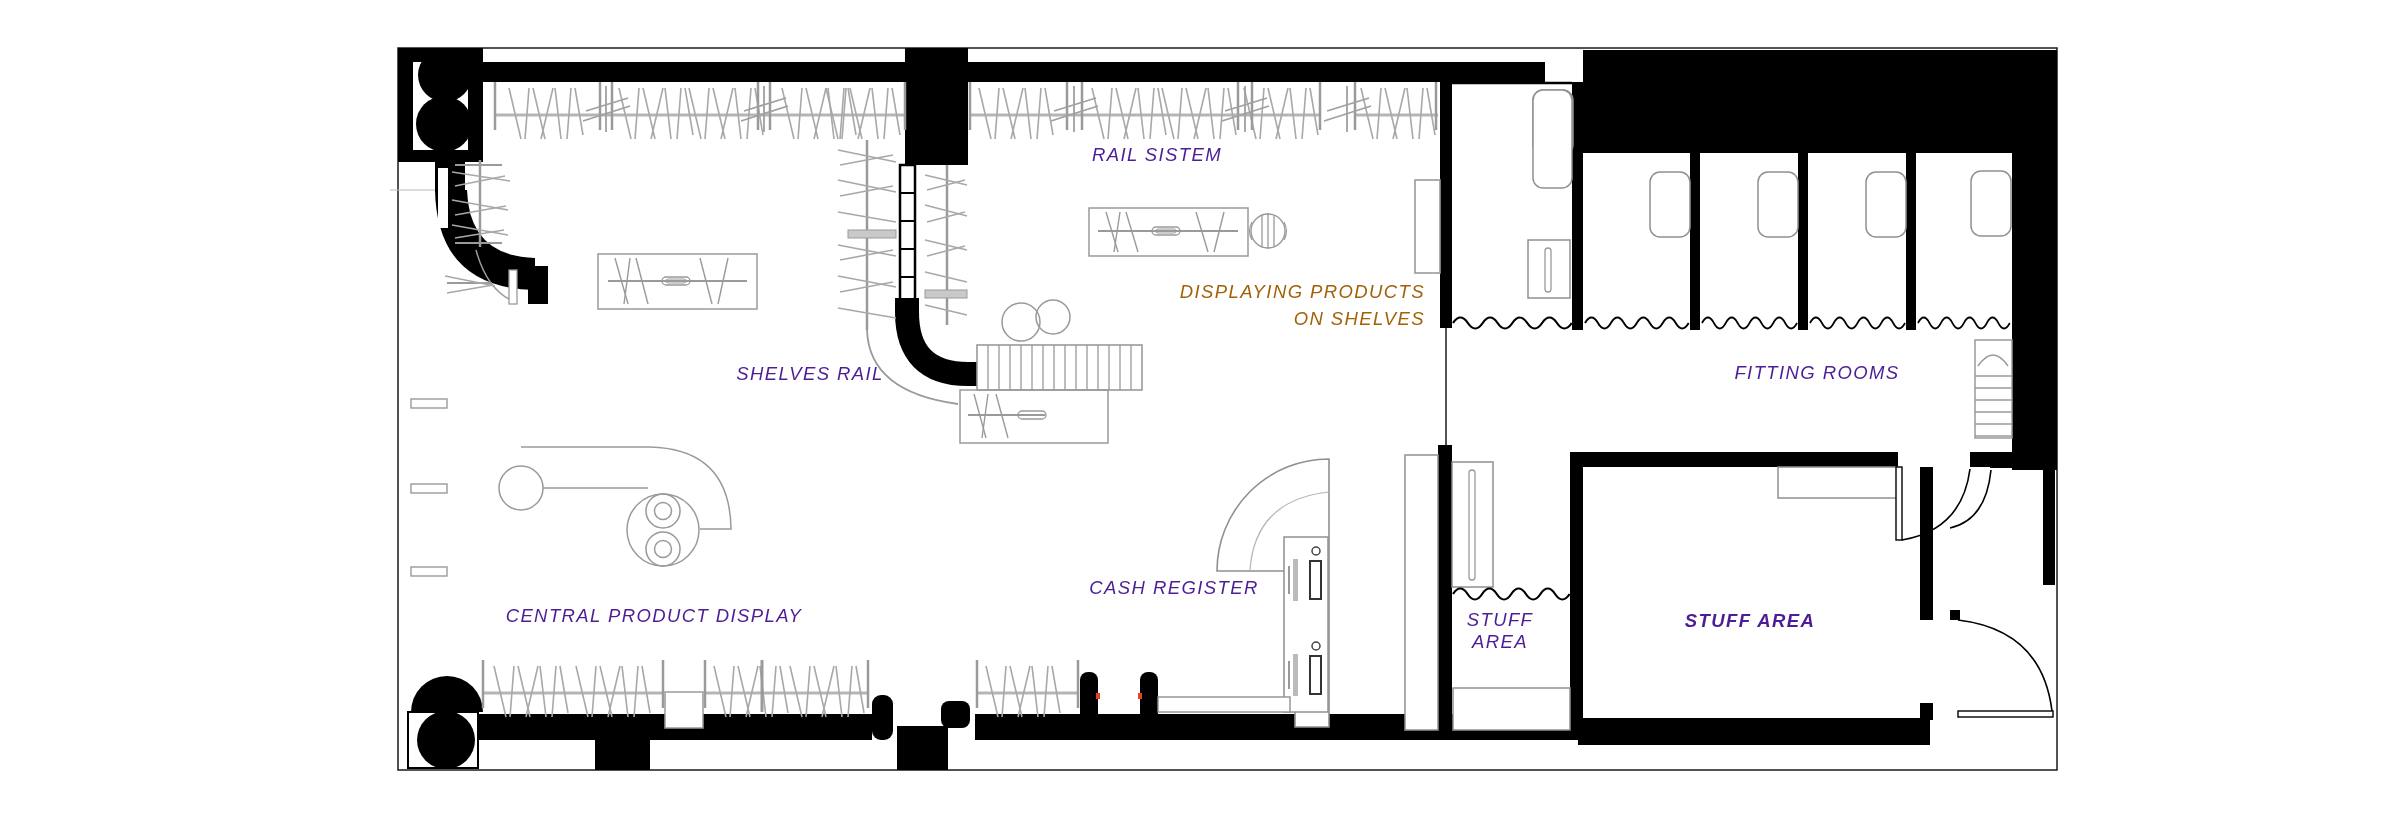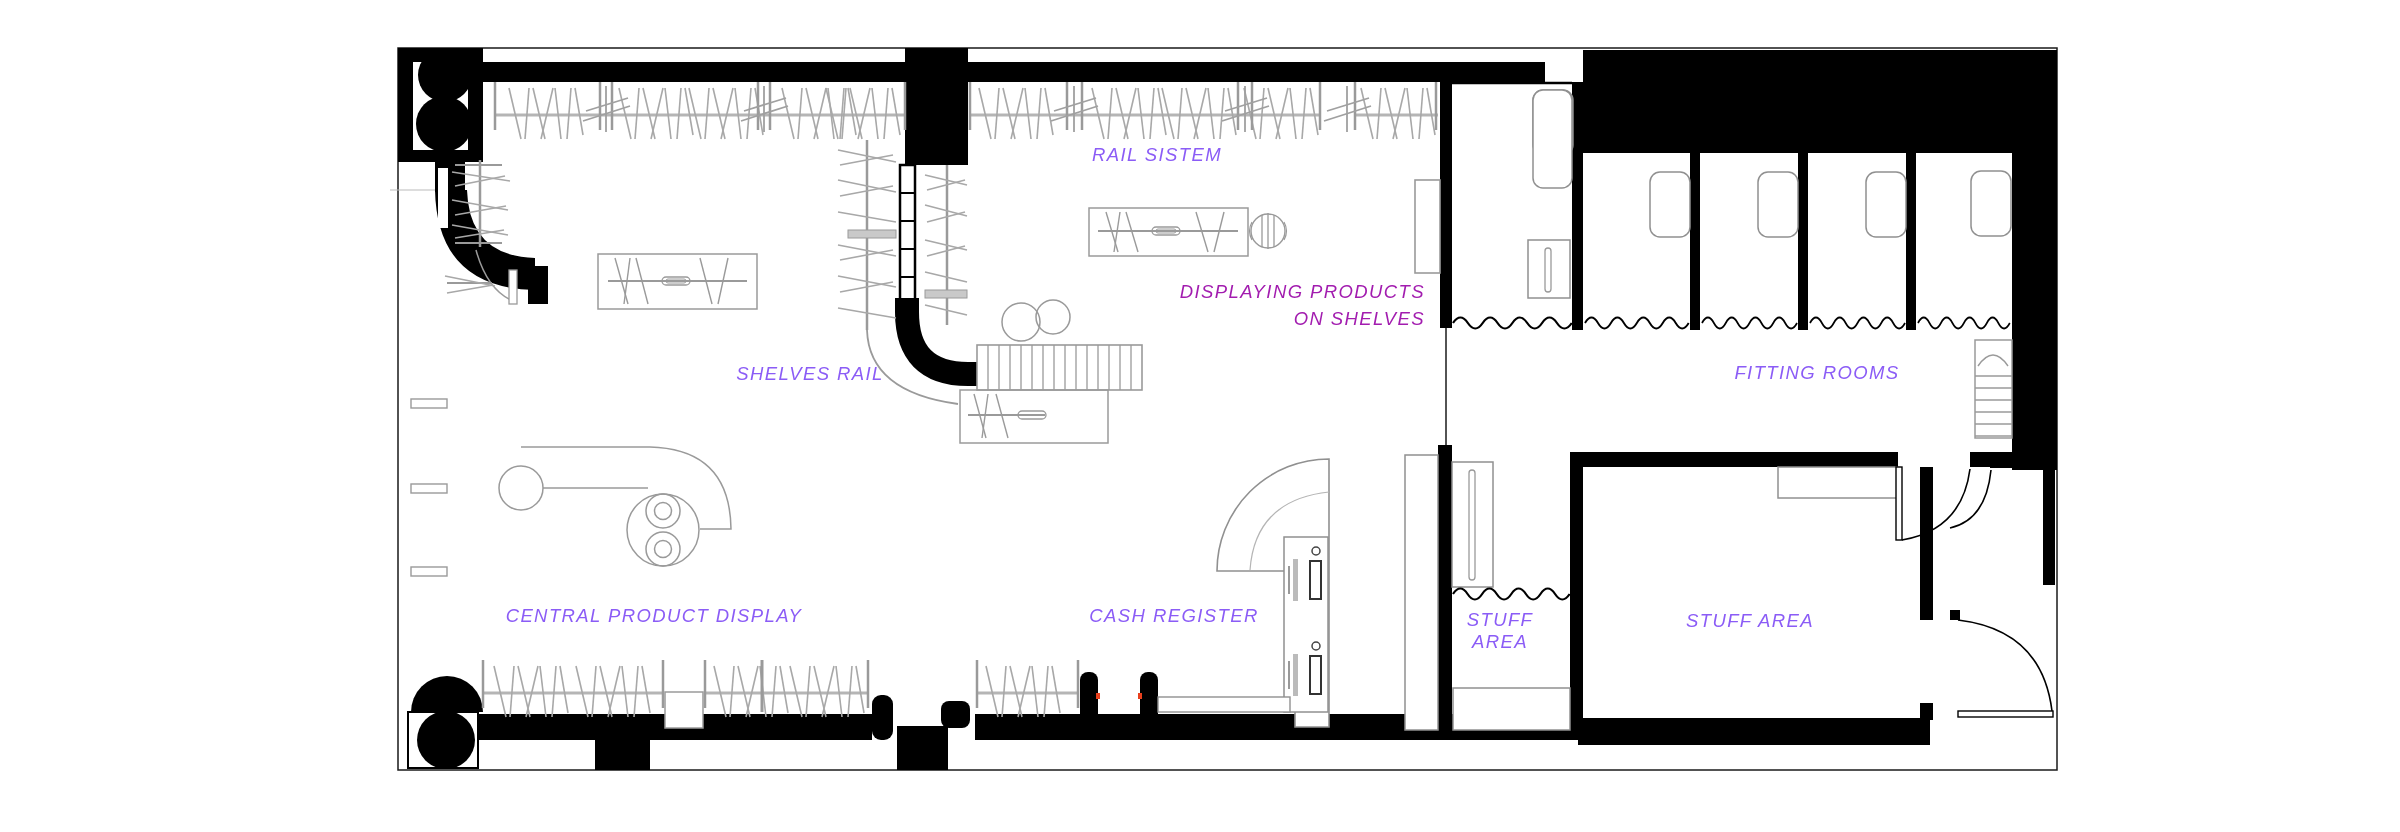--- a/index.html
+++ b/index.html
@@ -1,22 +1,22 @@
 <!DOCTYPE html>
 <html><head>
 <meta charset="utf-8">
 <style>
   html,body{margin:0;padding:0;background:#ffffff;}
   .canvas{position:relative;width:2400px;height:832px;background:#ffffff;overflow:hidden;
           font-family:"Liberation Sans",sans-serif;}
   .canvas svg{position:absolute;left:0;top:0;}
   .lbl{position:absolute;font-style:italic;font-weight:300;font-size:18.5px;letter-spacing:1.4px;
-       color:#8b5cf6;white-space:nowrap;transform:translate(-50%,-50%);}
+       color:#4c1d95;white-space:nowrap;transform:translate(-50%,-50%);}
   .lbl-right{position:absolute;font-style:italic;font-weight:300;font-size:18.5px;letter-spacing:1.4px;
-       color:#a21caf;white-space:nowrap;transform:translateY(-50%);text-align:right;margin-left:20px;}
+       color:#a16207;white-space:nowrap;transform:translateY(-50%);text-align:right;margin-left:20px;}
 </style>
 </head>
 <body>
 
 <div class="canvas">
 
 <svg width="2400" height="832" viewBox="0 0 2400 832">
   <defs>
     <g id="h80" stroke="#a8a8a8" stroke-width="1.6">
       <line x1="4" y1="-27" x2="16" y2="24"></line>
@@ -374,18 +374,18 @@
     <path d="M1958,620 Q2042,630 2052,711" fill="none" stroke="#000000" stroke-width="1.6"></path>
   </g>
 </svg>
 
 <div class="lbl" style="left:1157px;top:155px;">RAIL SISTEM</div>
 <div class="lbl-right" style="right:975px;top:292px;">DISPLAYING PRODUCTS</div>
 <div class="lbl-right" style="right:975px;top:319px;">ON SHELVES</div>
 <div class="lbl" style="left:810px;top:374px;">SHELVES RAIL</div>
 <div class="lbl" style="left:1793px;top:373px;margin-left:24px;">FITTING ROOMS</div>
 <div class="lbl" style="left:654px;top:616px;">CENTRAL PRODUCT DISPLAY</div>
-<div class="lbl" style="left:1174px;top:616px;">CASH REGISTER</div>
+<div class="lbl" style="left:1174px;top:588px;">CASH REGISTER</div>
 <div class="lbl" style="left:1500px;top:620px;">STUFF</div>
 <div class="lbl" style="left:1500px;top:642px;text-align:center;">AREA</div>
-<div class="lbl" style="left:1750px;top:621px;">STUFF AREA</div>
+<div class="lbl" style="left:1750px;top:621px;font-weight:bold;">STUFF AREA</div>
 
 </div>
 
 </body></html>

